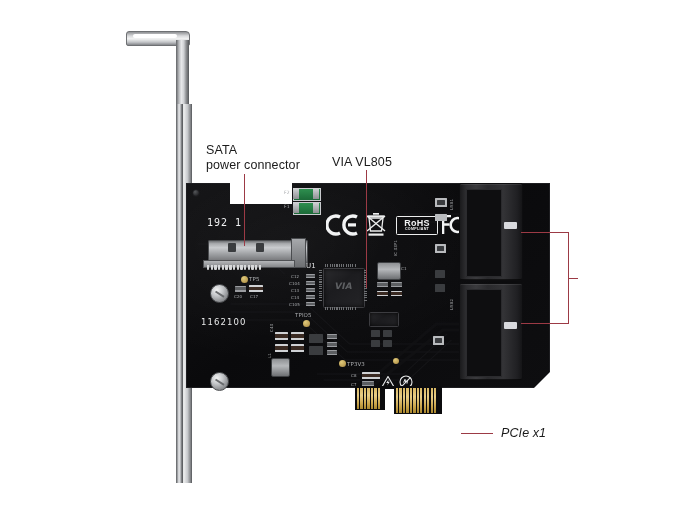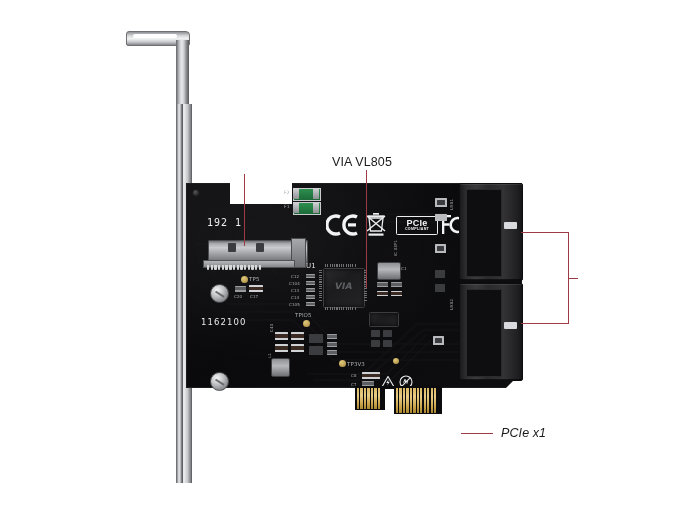--- a/index.html
+++ b/index.html
@@ -154,21 +154,21 @@
 
 <div class="stage">
 
   <div class="bracket-tab" style="left:126px;top:31px;width:62px;height:13px;"></div>
   <div class="bracket-tab-slot" style="left:133px;top:34px;width:44px;height:4px;"></div>
 
   <div class="bracket-stem" style="left:176px;top:40px;width:11px;height:66px;"></div>
   <div class="bracket-stem2" style="left:176px;top:104px;width:14px;height:379px;"></div>
   <div class="bracket-stem" style="left:176px;top:104px;width:5px;height:379px;"></div>
 
-  <div class="pcb" style="left:186px;top:183px;width:334px;height:203px;">
+  <div class="pcb" style="left:186px;top:183px;width:334px;height:203px;padding-left:28px;">
 
     <svg class="traces" viewBox="0 0 334 203" preserveAspectRatio="none">
       <g stroke="#1e1e22" stroke-width="1" fill="none">
         <path d="M40 120 L110 120 L150 160 L300 160"></path>
         <path d="M40 128 L108 128 L148 168 L300 168"></path>
         <path d="M40 136 L106 136 L146 176 L300 176"></path>
         <path d="M200 30 L260 30 L300 70"></path>
         <path d="M200 38 L258 38 L298 78"></path>
         <path d="M120 190 L200 190 L240 150"></path>
         <path d="M126 196 L204 196 L244 156"></path>
@@ -232,21 +232,21 @@
     <svg class="weee" style="left:178px;top:28px;" width="22" height="26" viewBox="0 0 22 26">
       <path d="M4 6 L18 6 L16.5 19 L5.5 19 Z" stroke="#eceded" stroke-width="1.3" fill="none"></path>
       <rect x="2.5" y="3.3" width="17" height="1.9" fill="#eceded"></rect>
       <rect x="8" y="1" width="6" height="1.7" fill="#eceded"></rect>
       <line x1="2" y1="19" x2="20" y2="4" stroke="#eceded" stroke-width="1.4"></line>
       <line x1="2" y1="4" x2="20" y2="19" stroke="#eceded" stroke-width="1.4"></line>
       <rect x="3.5" y="21.5" width="15" height="2.2" fill="#eceded"></rect>
     </svg>
 
     <div class="rohs" style="left:209px;top:32px;width:40px;height:17px;">
-      <span class="r1">PCIe</span>
+      <span class="r1">RoHS</span>
       <span class="r2">COMPLIANT</span>
     </div>
 
     <svg class="fcc" style="left:255px;top:31px;" width="34" height="20" viewBox="0 0 34 20">
       <path d="M1 1 L1 19 M1 1 L9 1 M1 9.5 L7.5 9.5" stroke="#f2f3f4" stroke-width="2.6" fill="none"></path>
       <path d="M20 4.5 A7 7 0 1 0 20 15.5" stroke="#f2f3f4" stroke-width="2.6" fill="none"></path>
       <path d="M32 4.5 A7 7 0 1 0 32 15.5" stroke="#f2f3f4" stroke-width="2.6" fill="none"></path>
     </svg>
 
     <div class="silk tiny rot" style="left:206px;top:72px;">IC 33P1</div>
@@ -445,19 +445,21 @@
 
   <div class="leader v" style="left:366px;top:170px;height:118px;"></div>
 
   <div class="leader h" style="left:521px;top:232px;width:48px;"></div>
   <div class="leader v" style="left:568px;top:232px;height:92px;"></div>
   <div class="leader h" style="left:521px;top:323px;width:48px;"></div>
   <div class="leader h" style="left:568px;top:278px;width:10px;"></div>
 
   <div class="leader h" style="left:461px;top:433px;width:32px;"></div>
 
+  <div class="callout" style="left:206px;top:143px;">SATA
+power connector</div>
 
   <div class="callout" style="left:332px;top:155px;">VIA VL805</div>
 
 
   <div class="callout" style="left:501px;top:426px;font-style:italic;">PCIe x1</div>
 
 </div>
 
 </body></html>

